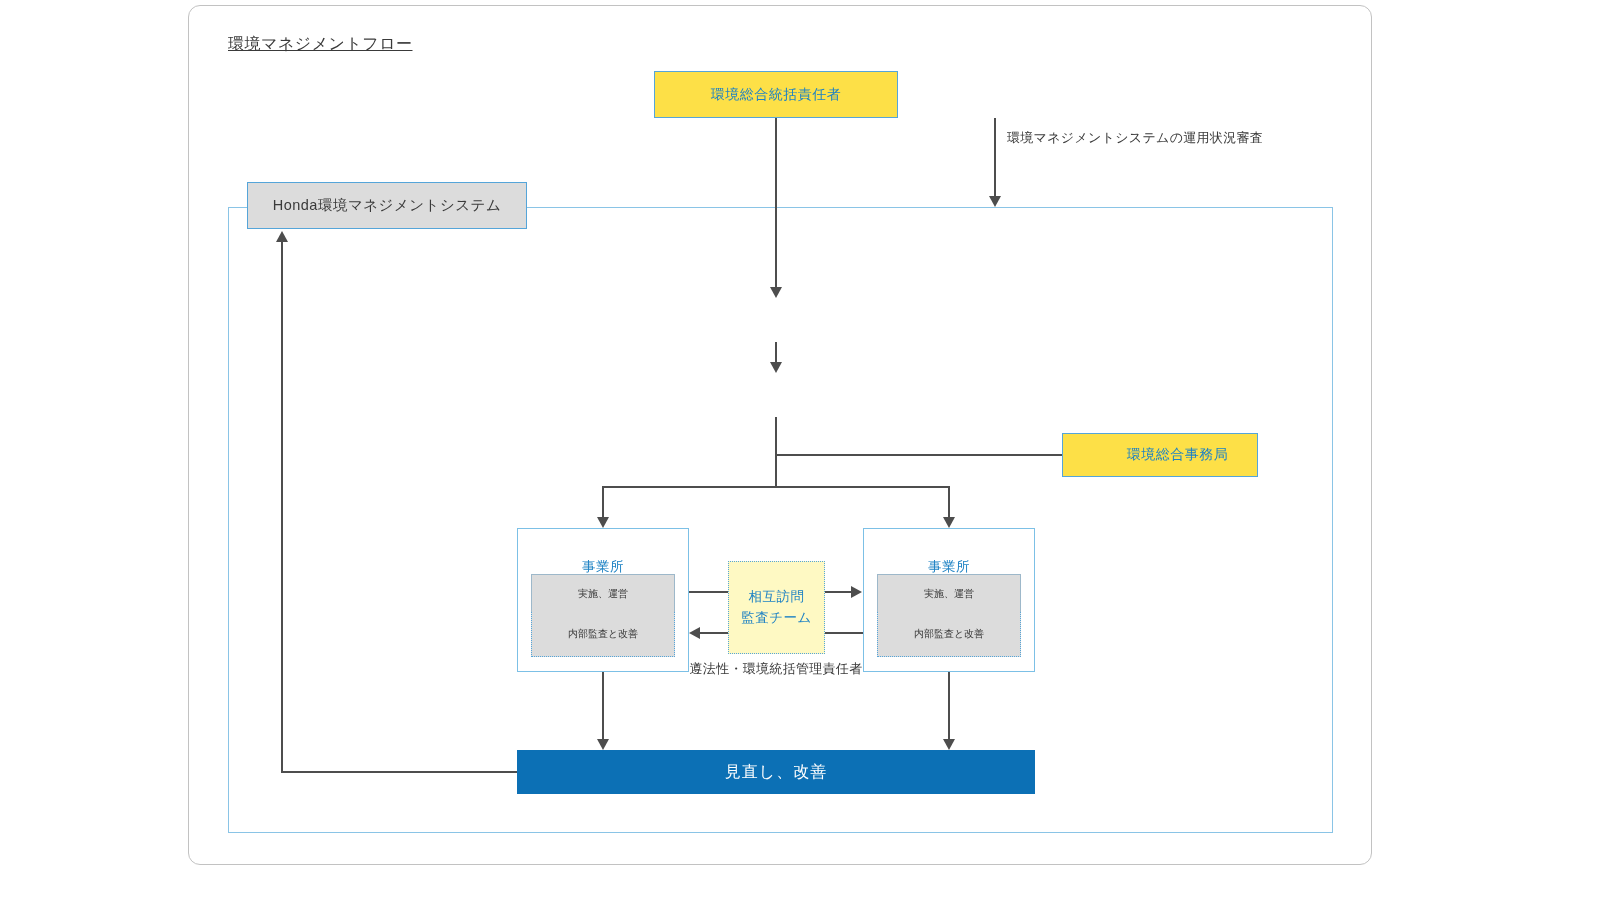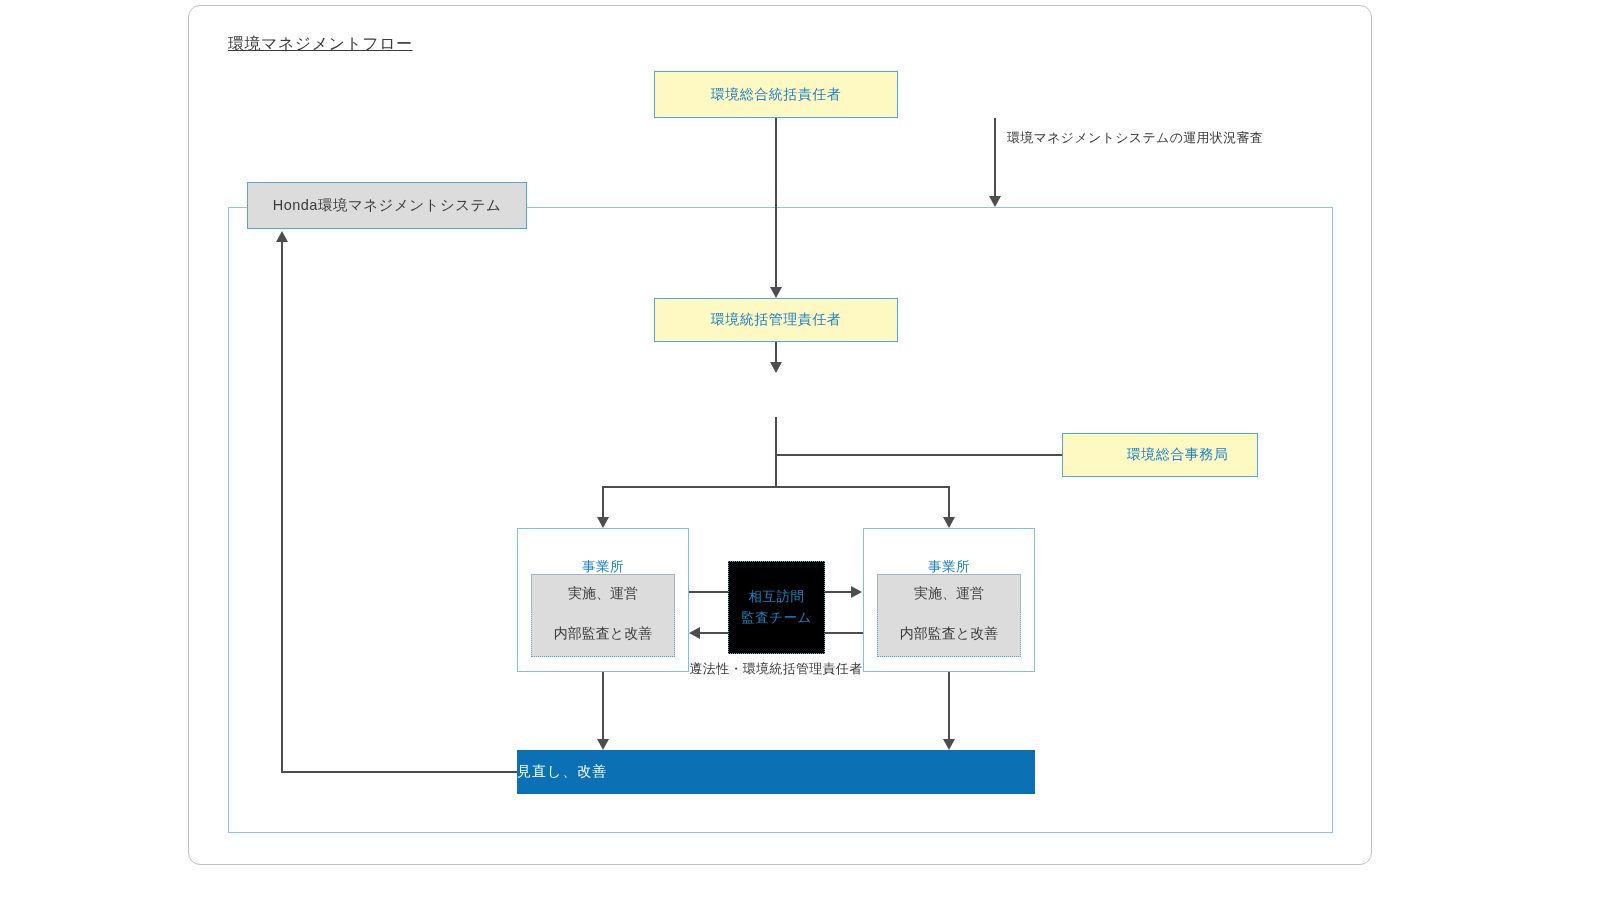--- a/index.html
+++ b/index.html
@@ -16,52 +16,52 @@
   .title{
     position:absolute;left:228px;top:34px;font-size:16px;letter-spacing:.5px;
     color:var(--c-dark_text,#3a3a3a);z-index:2;text-decoration:underline;
   }
   .frame{
     position:absolute;left:228px;top:207px;width:1103px;height:624px;
     border:1px solid var(--c-container_border,#8ac4e6);z-index:0;background:transparent;
   }
   .box{
     position:absolute;display:flex;align-items:center;justify-content:center;
-    background:#fef9c3;border:1.5px solid var(--c-box_border,#55a5d9);
+    background:#fde047;border:1.5px solid var(--c-box_border,#55a5d9);
     color:var(--c-blue_text,#1e82c4);font-size:14px;letter-spacing:.5px;
     box-sizing:border-box;z-index:2;text-align:center;
   }
   .box.dotted{border-style:dotted;}
   .ems-label{
     background:var(--c-gray_fill,#dcdcdc);color:var(--c-dark_text,#3a3a3a);
     font-size:14.5px;z-index:3;
   }
   .site{
     position:absolute;background:#ffffff;border:1.5px solid var(--c-site_border,#7cc0e6);
     box-sizing:border-box;z-index:2;
   }
   .site-title{
     margin-top:29px;text-align:center;font-size:13.5px;letter-spacing:.5px;
     color:var(--c-blue_text,#1e82c4);
   }
   .inner{
     position:absolute;left:13px;right:13px;display:flex;align-items:center;justify-content:center;
     background:var(--c-gray_fill,#dcdcdc);color:var(--c-dark_text,#3a3a3a);
-    font-size:14px;box-sizing:border-box;
+    font-size:10px;box-sizing:border-box;
   }
   .inner.impl{top:45px;height:39px;border:1.5px solid var(--c-gray_border,#9db8ca);
     border-bottom:1.5px dotted var(--c-box_border,#55a5d9);}
   .inner.iaudit{top:83px;height:45px;border:1.5px dotted var(--c-box_border,#55a5d9);border-top:none;}
   .audit-team{
-    flex-direction:column;line-height:1.55;font-size:13.5px;z-index:3;background:#000000;
+    flex-direction:column;line-height:1.55;font-size:13.5px;z-index:3;background:#fef9c3;
   }
   .review{
-    position:absolute;display:flex;align-items:center;justify-content:flex-start;
+    position:absolute;display:flex;align-items:center;justify-content:center;
     background:var(--c-review_fill,#0c70b5);color:var(--c-review_text,#ffffff);
-    font-size:14px;letter-spacing:1px;z-index:2;
+    font-size:16px;letter-spacing:1px;z-index:2;
   }
   .caption{
     position:absolute;font-size:13px;color:var(--c-dark_text,#3a3a3a);
     letter-spacing:.3px;z-index:2;white-space:nowrap;
   }
   .hline,.vline{position:absolute;background:var(--c-line,#4d4d4d);z-index:1;}
   .hline{height:2px;}
   .vline{width:2px;}
   .ah{position:absolute;width:0;height:0;z-index:1;}
   .ah-down{border-left:6px solid transparent;border-right:6px solid transparent;border-top:11px solid var(--c-line,#4d4d4d);}
@@ -84,23 +84,20 @@
     <span>Honda環境マネジメントシステム</span>
   </div>
 
   <div class="box" style="left:654px;top:71px;width:244px;height:47px;">
     <span>環境総合統括責任者</span>
   </div>
 
 
   <div class="caption" style="left:1007px;top:129px;">環境マネジメントシステムの運用状況審査</div>
 
-  <div class="box" style="left:654px;top:298px;width:244px;height:44px;">
-    <span>環境統括管理責任者</span>
-  </div>
 
 
   <div class="box" style="left:1062px;top:433px;width:196px;height:44px;padding-left:35px;">
     <span>環境総合事務局</span>
   </div>
 
   <div class="site" style="left:517px;top:528px;width:172px;height:144px;">
     <div class="site-title">事業所</div>
     <div class="inner impl">実施、運営</div>
     <div class="inner iaudit">内部監査と改善</div>

